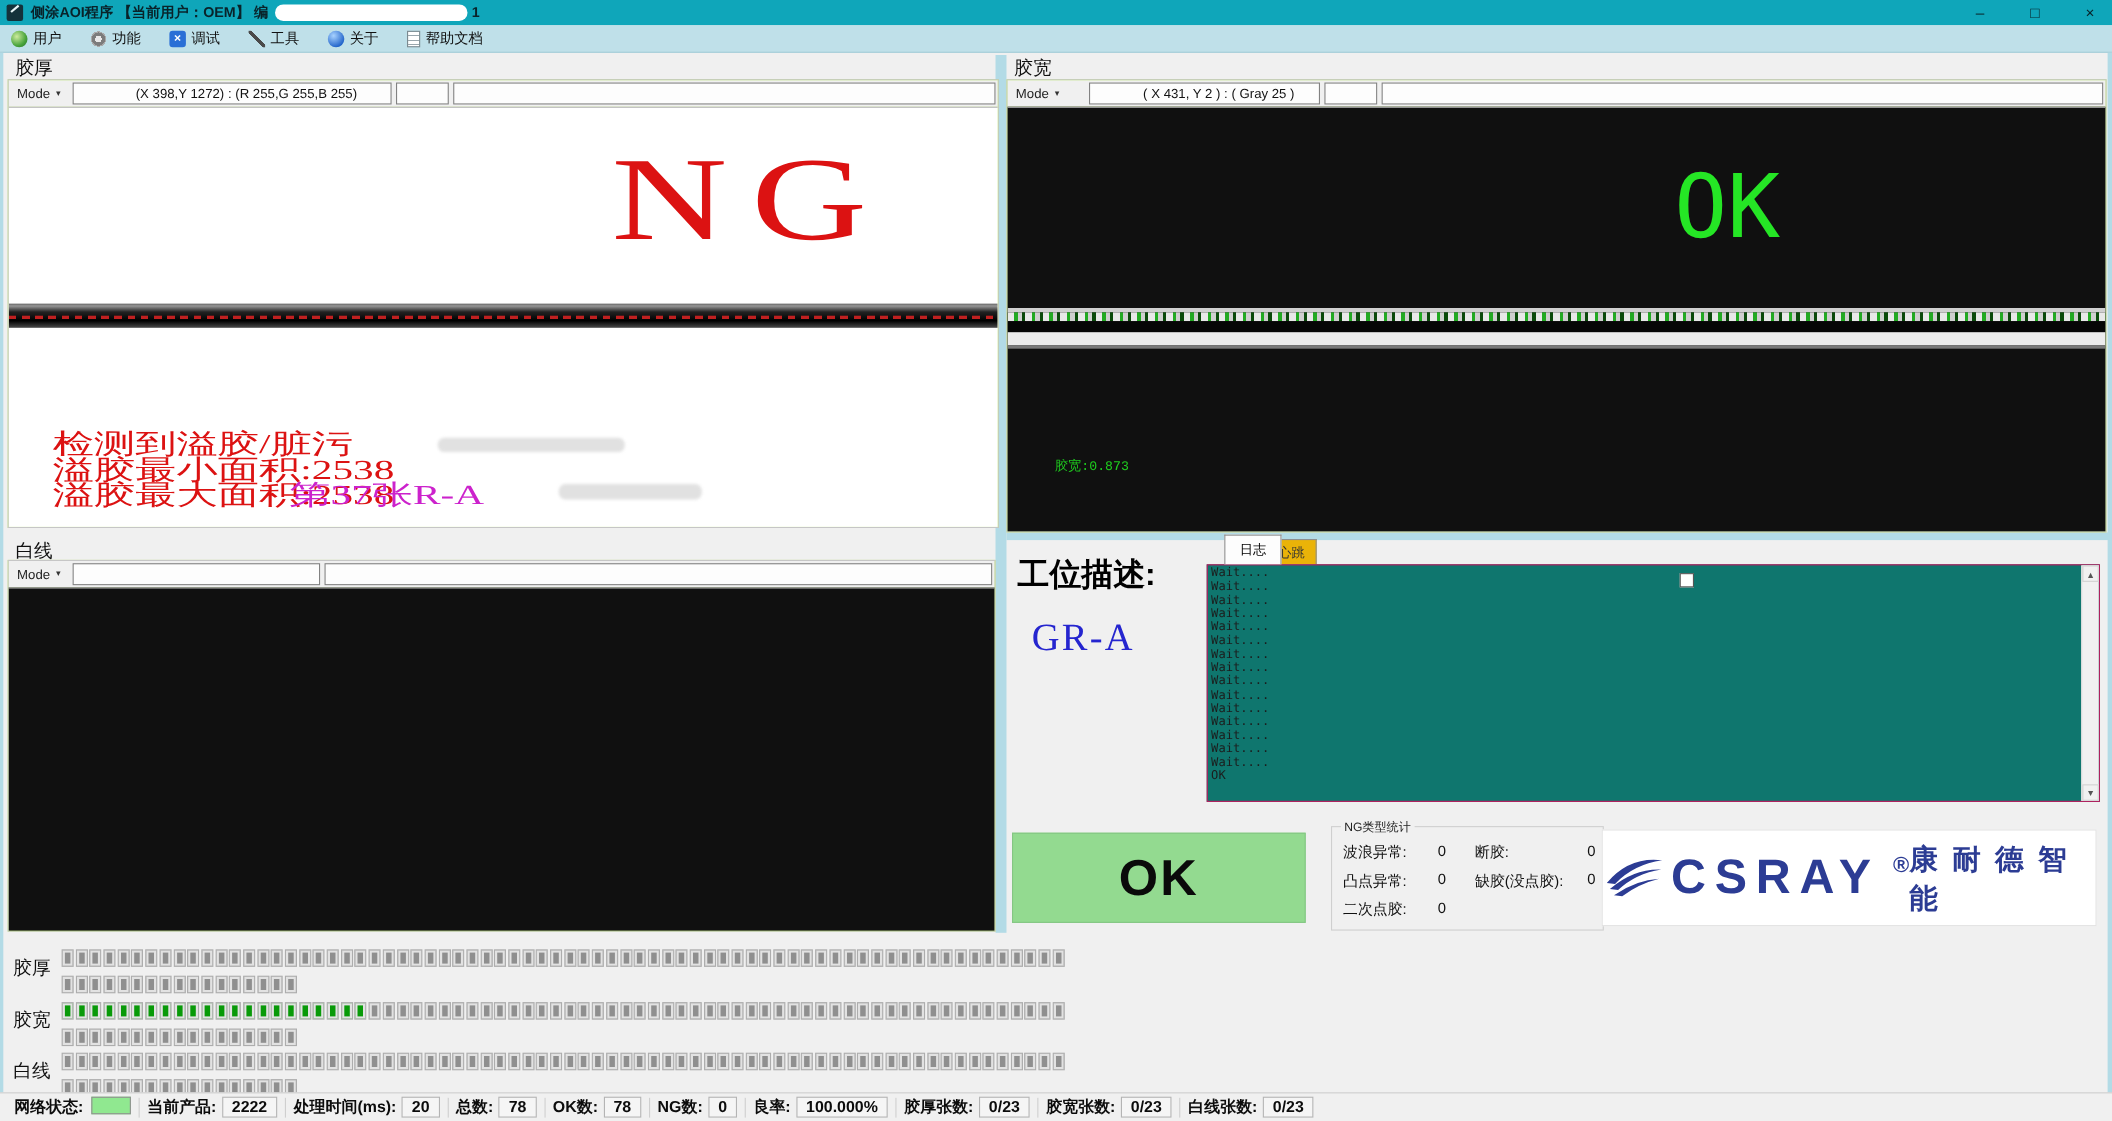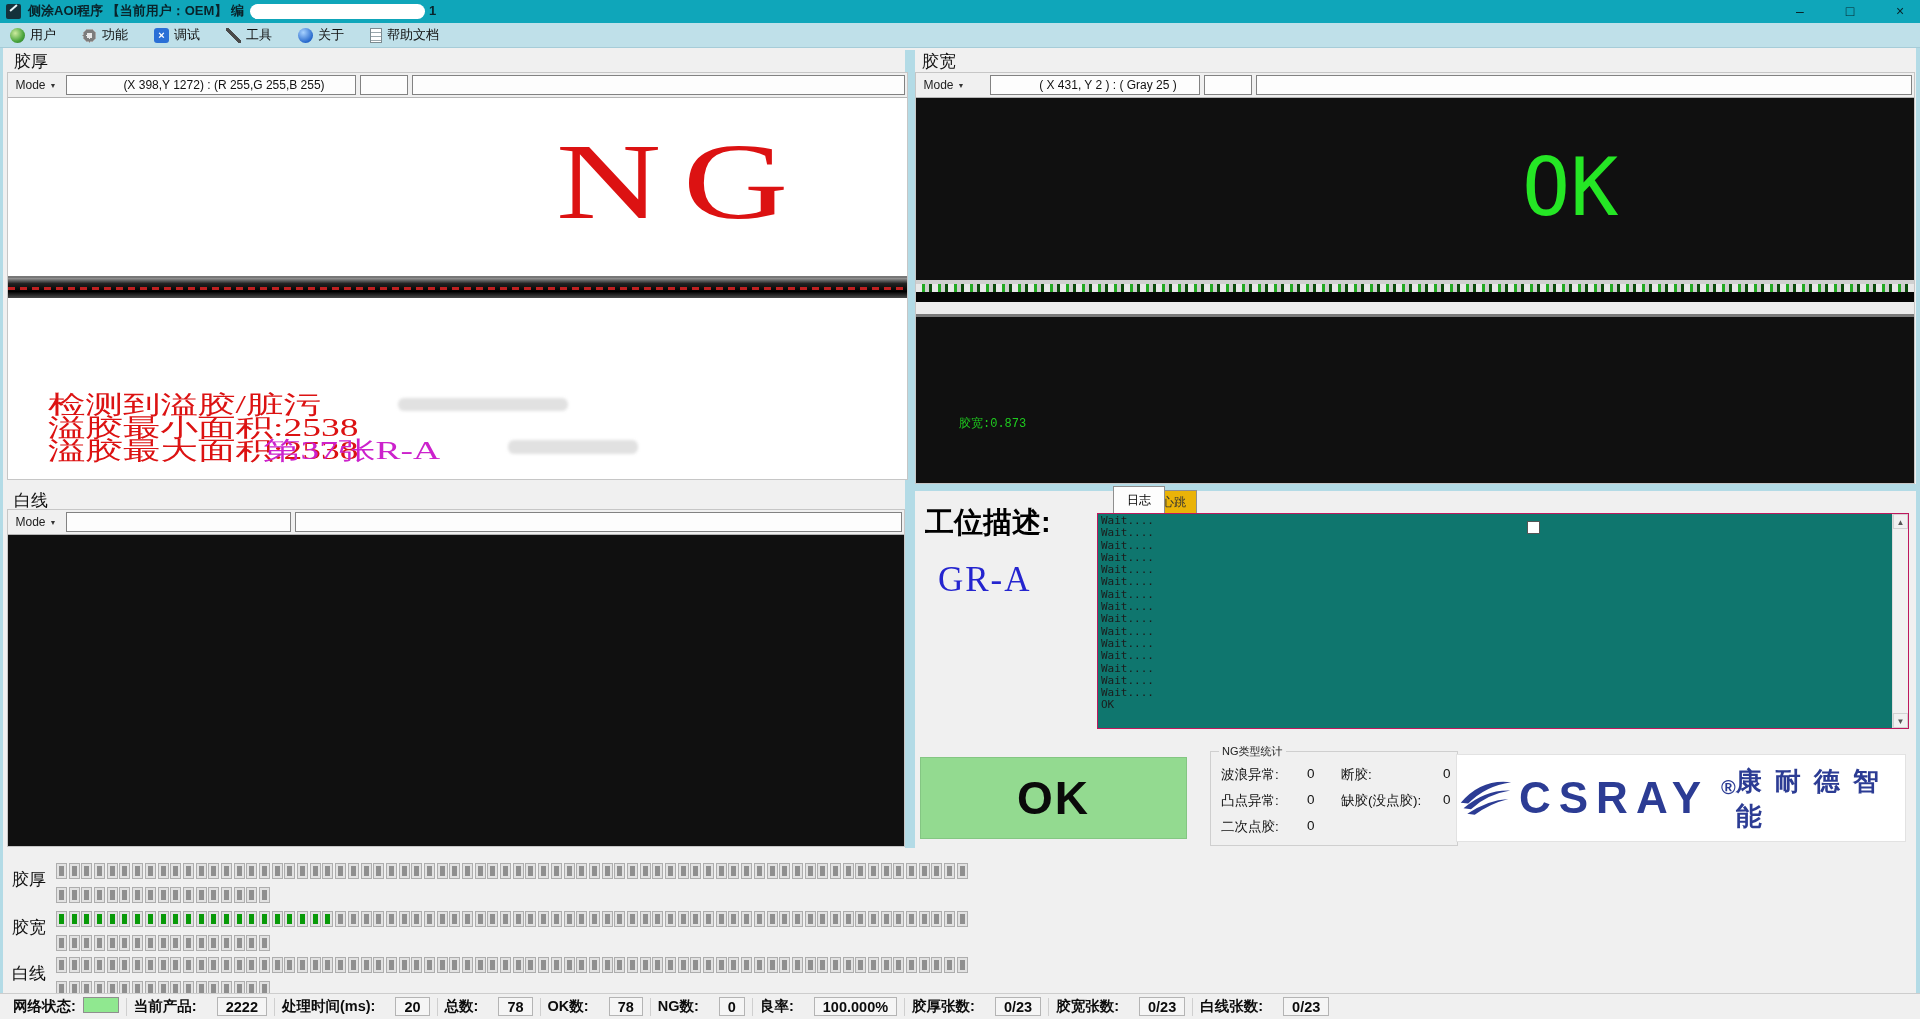--- a/index.html
+++ b/index.html
@@ -116,21 +116,21 @@
   .ind-label { position:absolute; left:12px; font-size:17px; color:#101010; }
   .ind-row { position:absolute; left:57px; display:flex; }
   .sq { width:9px; height:14px; background:#8f8f8f; border:2px solid #e2e2e2; outline:1px solid #adadad;
         margin-right:3.7px; flex:0 0 auto; }
   .sq.on { background:#089a08; }
 
   
   .statusbar { position:absolute; left:0; top:993px; width:1920px; height:26px; background:#f0f0f0;
                border-top:1px solid #cdcdcd; display:flex; align-items:center; padding-left:6px; }
   .sb-item { display:flex; font-size:14.5px; font-weight:bold; color:#0c0c0c; padding:0 7px; }
-  .sb-value { margin-left:20px; padding:0 8px; border:1px solid #b4b4b4; background:#f5f5f5; height:19px;
+  .sb-value { margin-left:5px; padding:0 8px; border:1px solid #b4b4b4; background:#f5f5f5; height:19px;
               line-height:18px; font-size:14.5px; font-weight:bold; }
   .sb-swatch { margin-left:7px; width:36px; height:16px; background:#90e890; border:1px solid #8f8f8f; }
   .sb-sep { width:1px; height:18px; background:#cfcfcf; }
 </style>
 </head>
 <body>
 
 <div class="titlebar">
   <span class="app-icon"></span>
   <span class="title-text"><span>侧涂AOI程序 【当前用户：OEM】 编</span><span class="title-scribble"></span><span>1</span></span>

